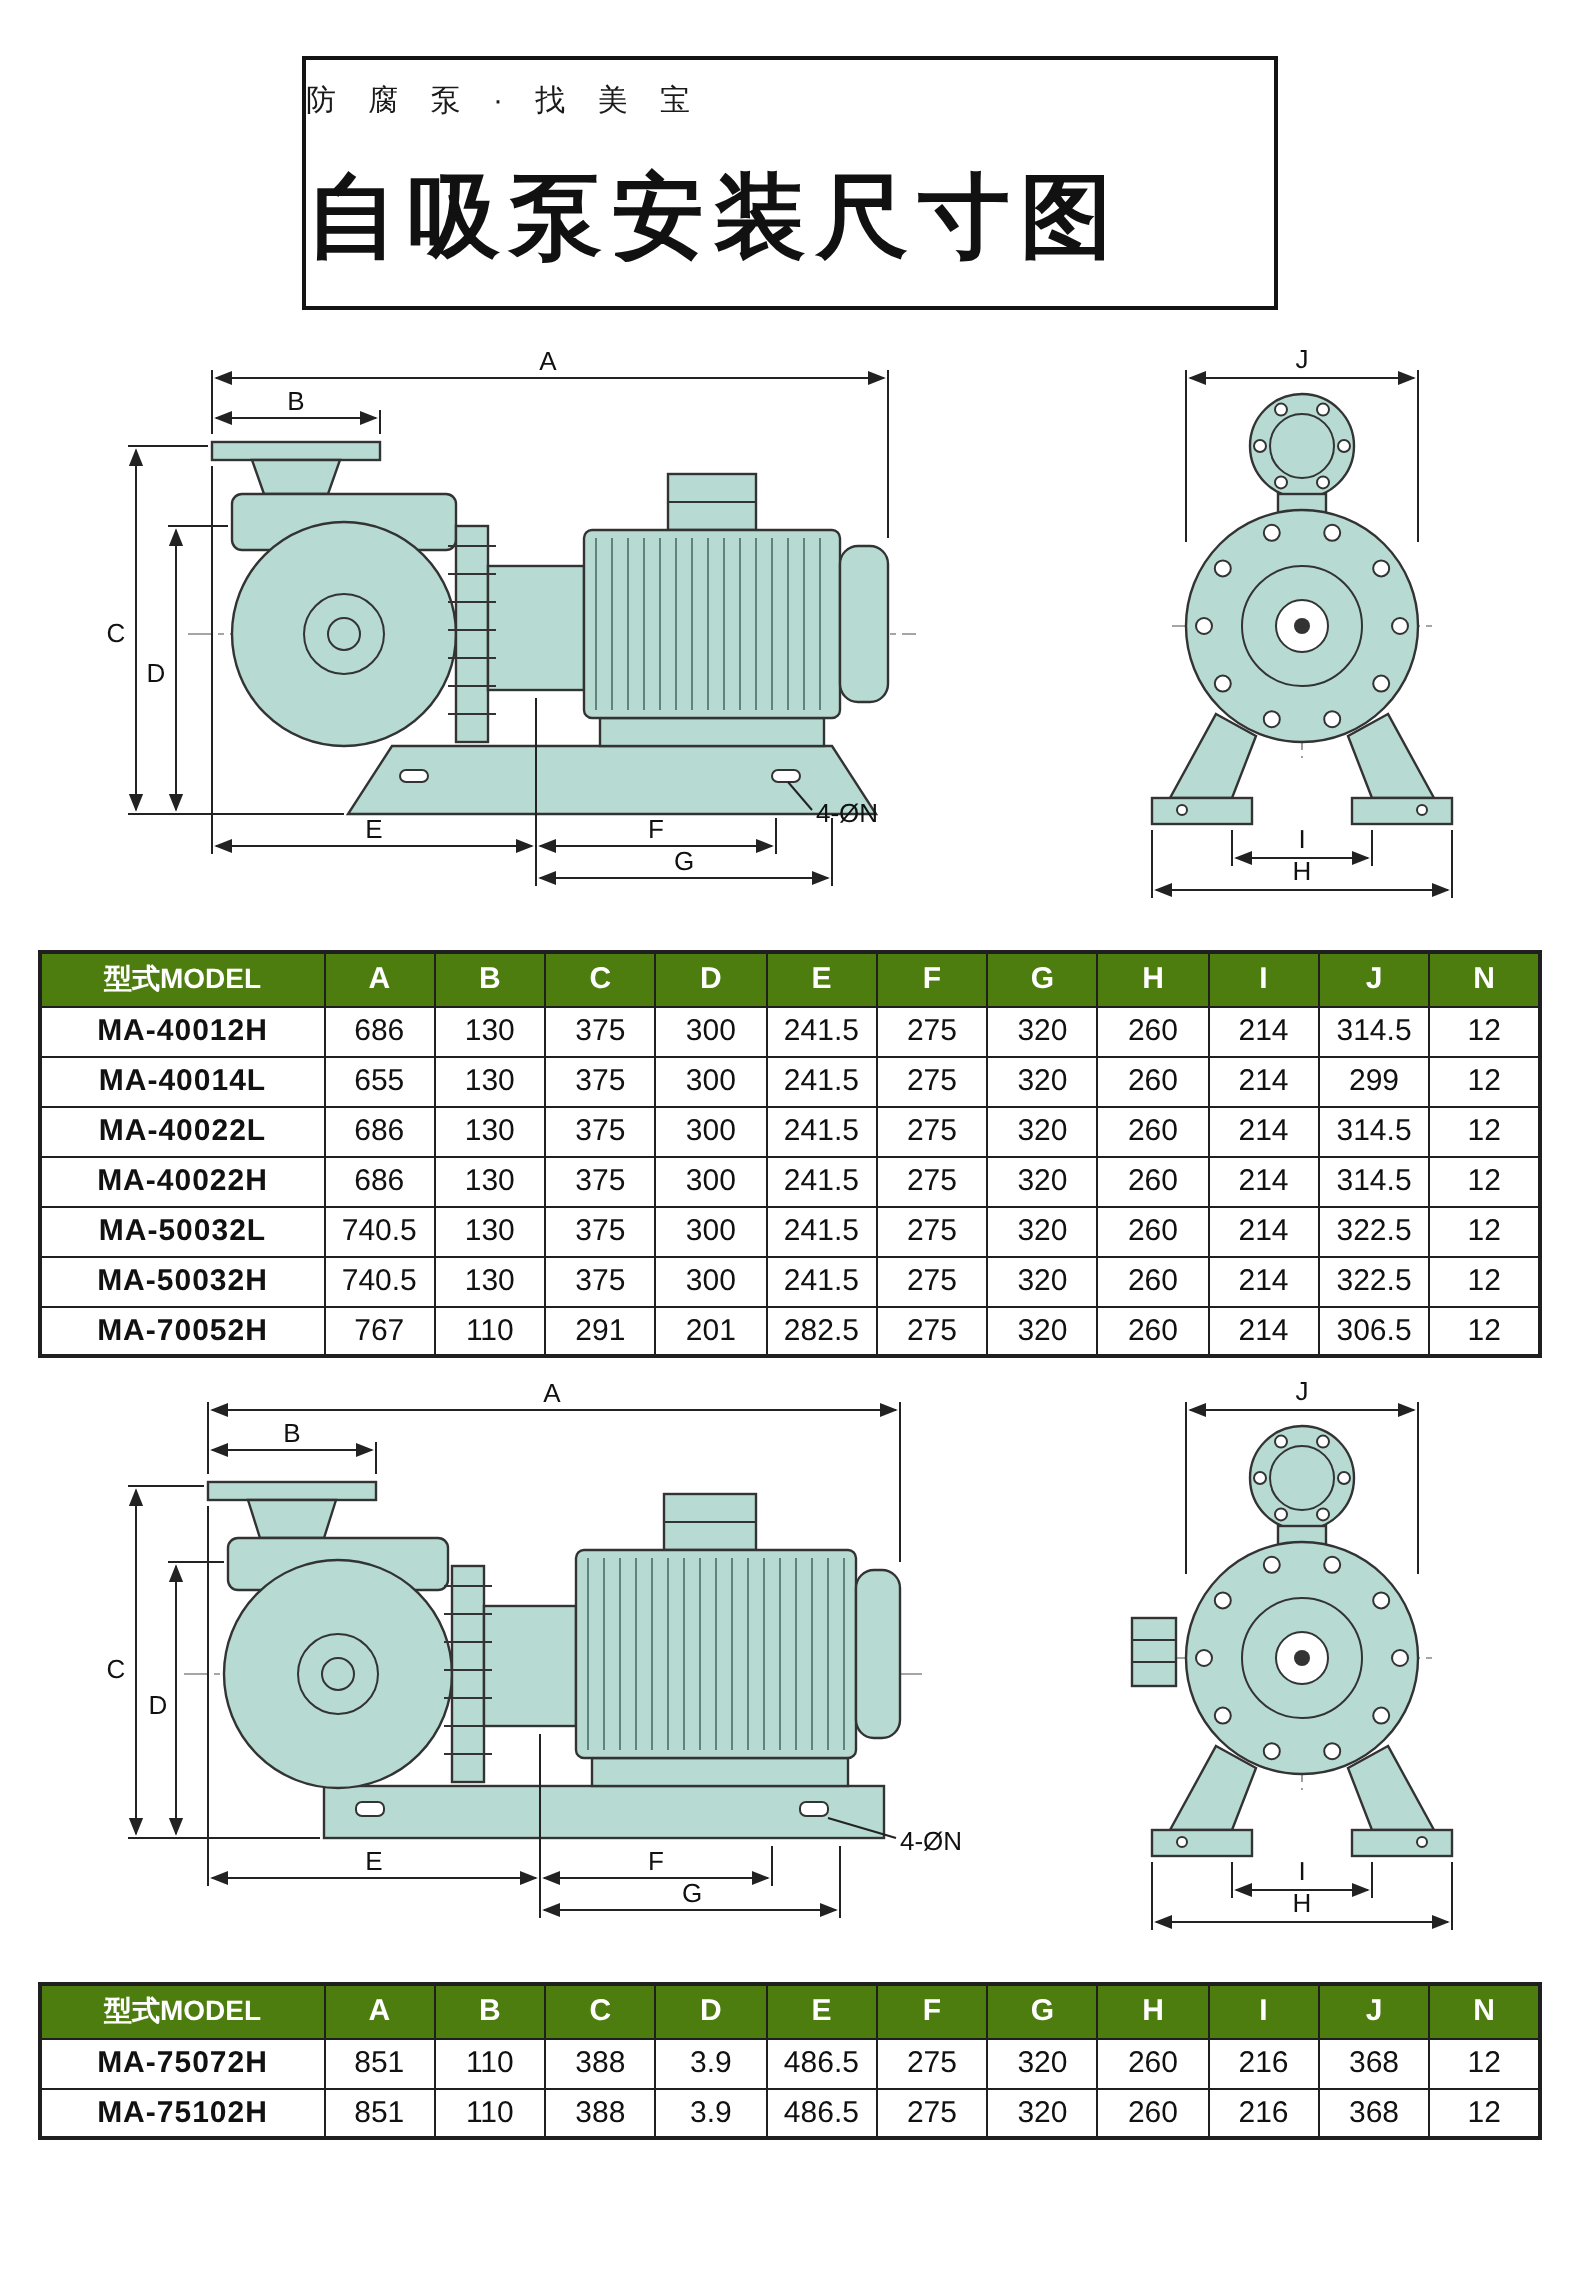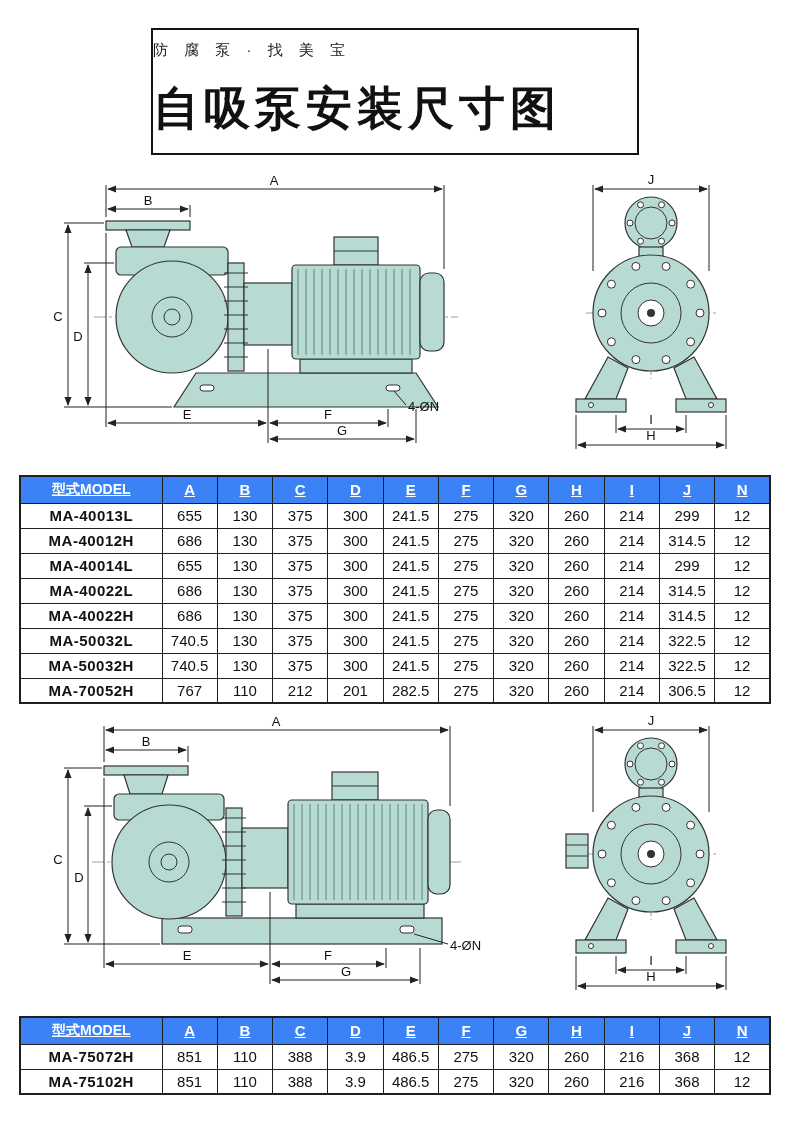--- a/index.html
+++ b/index.html
@@ -25,22 +25,22 @@
   }
   svg text { font-family:"Liberation Sans","DejaVu Sans",sans-serif; font-size:13px; fill:#111; }
   svg { display:block; }
 
   
   .spec-table {
     border-collapse:collapse; margin:12px auto 8px; width:752px;
     table-layout:fixed; border:2px solid #1f1f1f;
   }
   .spec-table th {
-    background:#3b82f6; color:#ffffff; font-weight:bold; font-size:15px;
-    border:1px solid #1f1f1f; height:27px; padding:1px 2px;text-decoration:underline;
+    background:#4d7c0f; color:#ffffff; font-weight:bold; font-size:15px;
+    border:1px solid #1f1f1f; height:27px; padding:1px 2px;
   }
   .spec-table th:first-child { width:142px; font-size:14px; }
   .spec-table td {
     border:1px solid #1f1f1f; text-align:center; font-size:15px;
     height:25px; padding:1px 2px; background:#fff;
   }
   .spec-table td:first-child { font-weight:bold; letter-spacing:0.5px; }
 </style>
 </head>
 <body>
@@ -185,34 +185,20 @@
           <th>F</th>
           <th>G</th>
           <th>H</th>
           <th>I</th>
           <th>J</th>
           <th>N</th>
         </tr>
       </thead>
     <tbody>
         <tr>
-          <td>MA-40013L</td>
-          <td>655</td>
-          <td>130</td>
-          <td>375</td>
-          <td>300</td>
-          <td>241.5</td>
-          <td>275</td>
-          <td>320</td>
-          <td>260</td>
-          <td>214</td>
-          <td>299</td>
-          <td>12</td>
-        </tr>
-        <tr>
           <td>MA-40012H</td>
           <td>686</td>
           <td>130</td>
           <td>375</td>
           <td>300</td>
           <td>241.5</td>
           <td>275</td>
           <td>320</td>
           <td>260</td>
           <td>214</td>
@@ -286,21 +272,21 @@
           <td>320</td>
           <td>260</td>
           <td>214</td>
           <td>322.5</td>
           <td>12</td>
         </tr>
         <tr>
           <td>MA-70052H</td>
           <td>767</td>
           <td>110</td>
-          <td>212</td>
+          <td>291</td>
           <td>201</td>
           <td>282.5</td>
           <td>275</td>
           <td>320</td>
           <td>260</td>
           <td>214</td>
           <td>306.5</td>
           <td>12</td>
         </tr>
       </tbody>

